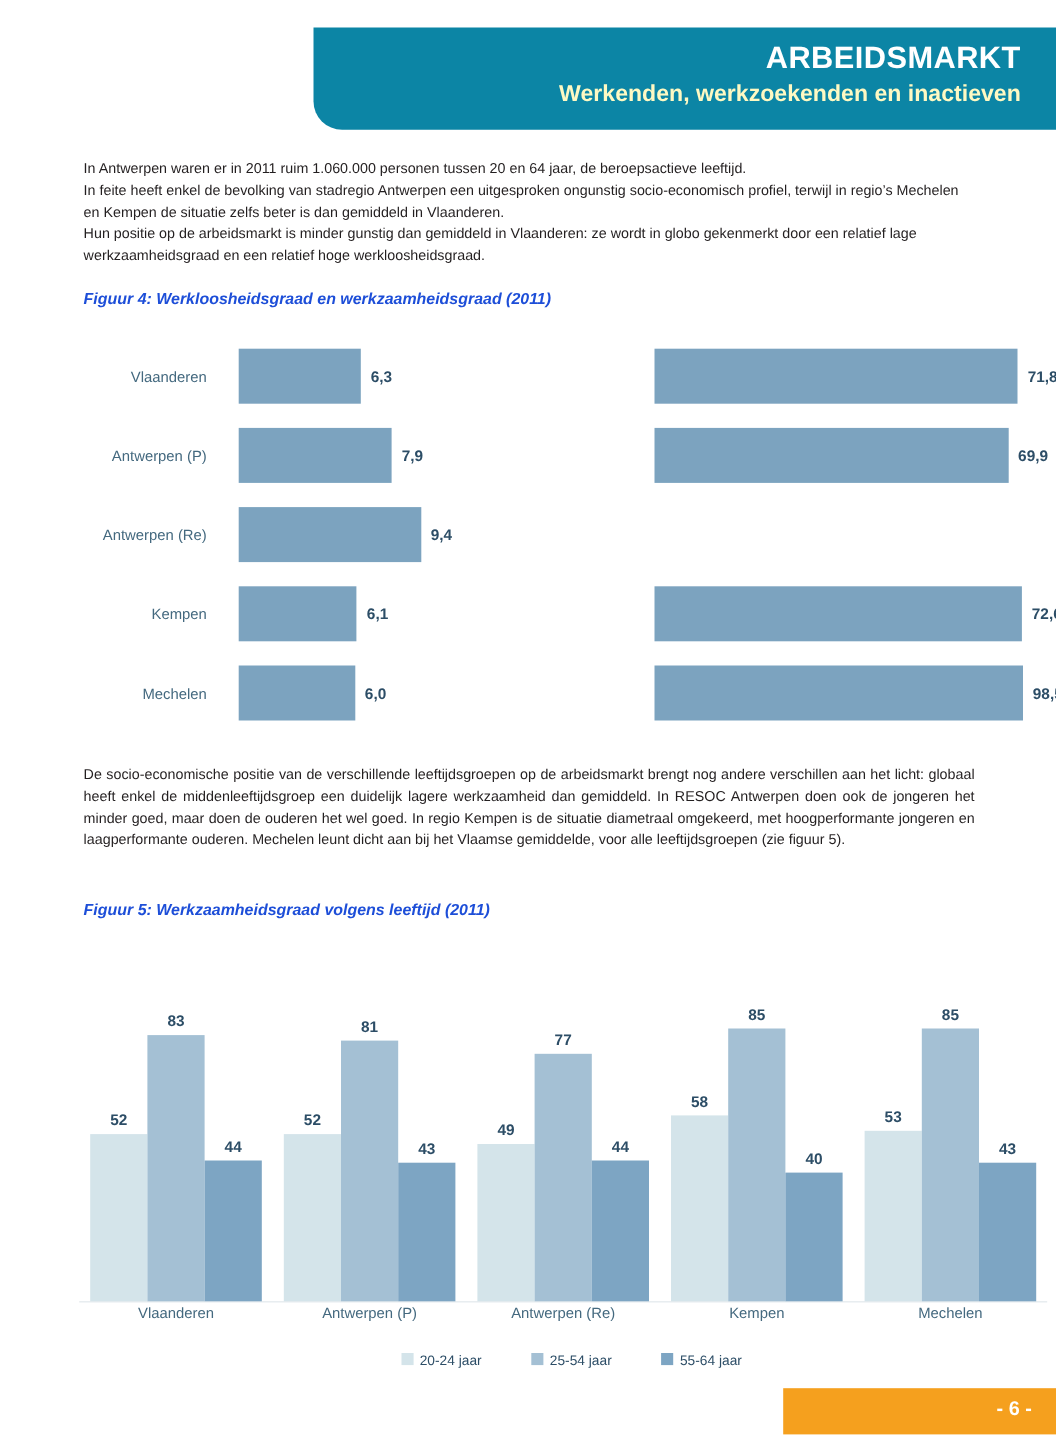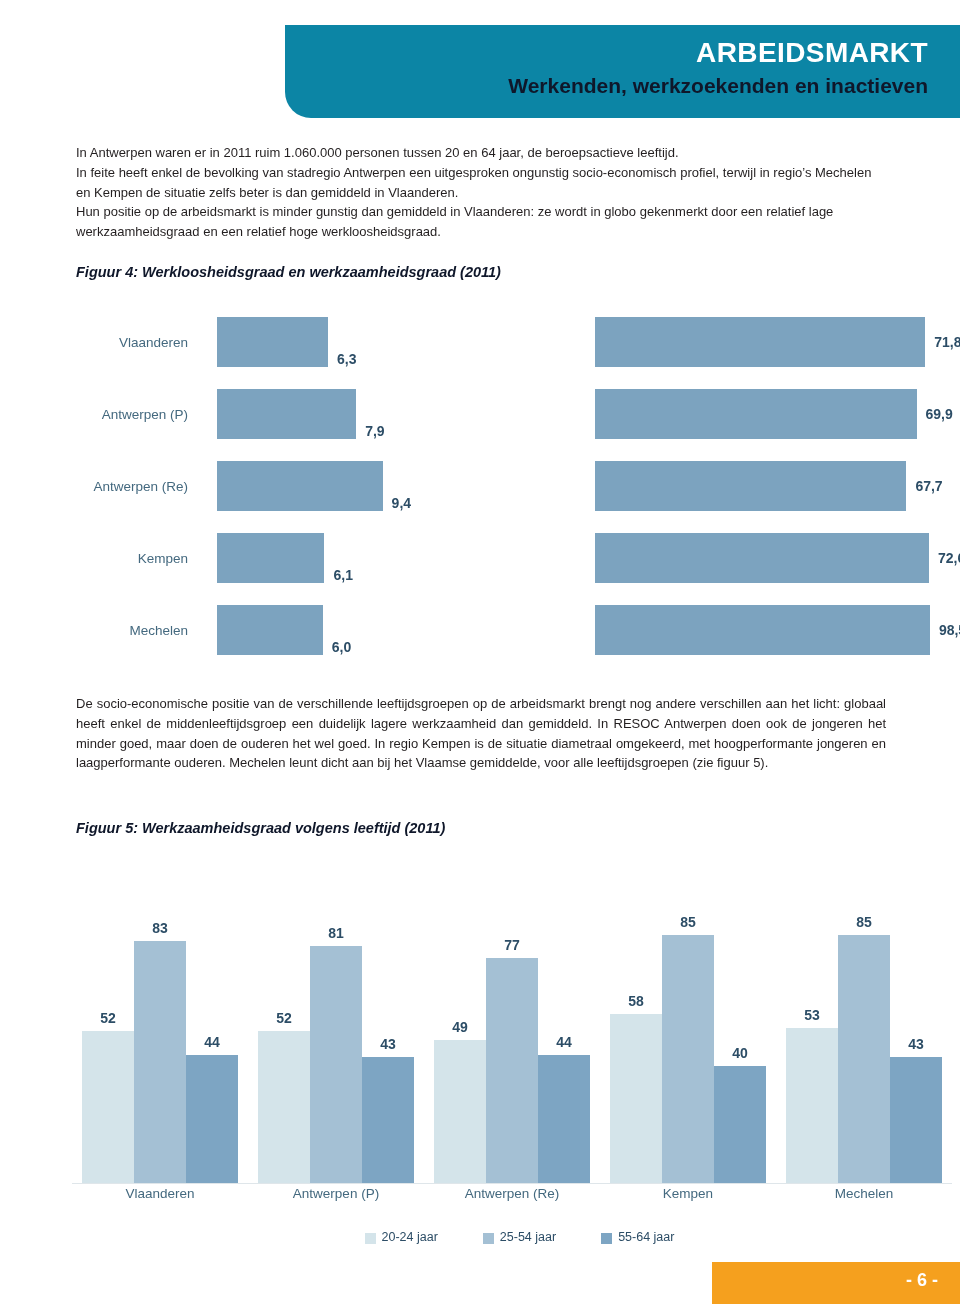--- a/index.html
+++ b/index.html
@@ -31,21 +31,21 @@
   }
   .header-title {
     color: #ffffff;
     font-size: 28px;
     font-weight: bold;
     letter-spacing: 0.4px;
     line-height: 1.25;
     margin: 0;
   }
   .header-sub {
-    color: #0f172a;
+    color: #fef9c3;
     font-size: 21px;
     font-weight: bold;
     line-height: 1.35;
     margin: 2px 0 0 0;
   }
 
   
   .para {
     position: absolute;
     left: 76px;
@@ -59,21 +59,21 @@
   #para-intro { top: 143px; }
   #para-second { top: 694px; width: 810px; text-align: justify; }
 
   
   .fig-caption {
     position: absolute;
     left: 76px;
     font-size: 14.5px;
     font-weight: bold;
     font-style: italic;
-    color: #0f172a;
+    color: #1d4ed8;
   }
   #caption-fig4 { top: 264px; }
   #caption-fig5 { top: 820px; }
 
   
   .fig4 {
     position: absolute;
     left: 72px;
     top: 306px;
     width: 880px;
@@ -92,21 +92,21 @@
     padding-right: 14px;
     box-sizing: border-box;
     font-size: 13.5px;
     color: #44697f;
     flex: 0 0 auto;
   }
   .f4-panel-left {
     width: 310px;
     flex: 0 0 auto;
     display: flex;
-    align-items: flex-end;
+    align-items: center;
     padding-left: 15px;
   }
   .f4-gap { width: 68px; flex: 0 0 auto; }
   .f4-panel-right {
     flex: 1 1 auto;
     display: flex;
     align-items: center;
   }
   .f4-bar {
     background: #7ca3bf;
@@ -182,21 +182,21 @@
     position: absolute;
     left: 0;
     top: 378px;
     width: 100%;
     display: flex;
     justify-content: center;
     gap: 30px;
   }
   .f5-legend-item {
     display: flex;
-    align-items: flex-end;
+    align-items: flex-start;
     gap: 6px;
     font-size: 12.5px;
     color: #2c4d66;
     margin-left: 15px;
   }
   .f5-swatch {
     width: 11px;
     height: 11px;
     display: inline-block;
   }
@@ -261,24 +261,20 @@
         <div class="f4-val">69,9</div>
       </div>
     </div>
     <div class="f4-row">
       <div class="f4-label">Antwerpen (Re)</div>
       <div class="f4-panel-left">
         <div class="f4-bar" style="width: 165.619px; background: rgb(124, 163, 191);"></div>
         <div class="f4-val">9,4</div>
       </div>
       <div class="f4-gap"></div>
-      <div class="f4-panel-right">
-        <div class="f4-bar" style="width: 311.42px; background: rgb(124, 163, 191);"></div>
-        <div class="f4-val">67,7</div>
-      </div>
     </div>
     <div class="f4-row">
       <div class="f4-label">Kempen</div>
       <div class="f4-panel-left">
         <div class="f4-bar" style="width: 107.476px; background: rgb(124, 163, 191);"></div>
         <div class="f4-val">6,1</div>
       </div>
       <div class="f4-gap"></div>
       <div class="f4-panel-right">
         <div class="f4-bar" style="width: 333.96px; background: rgb(124, 163, 191);"></div>

